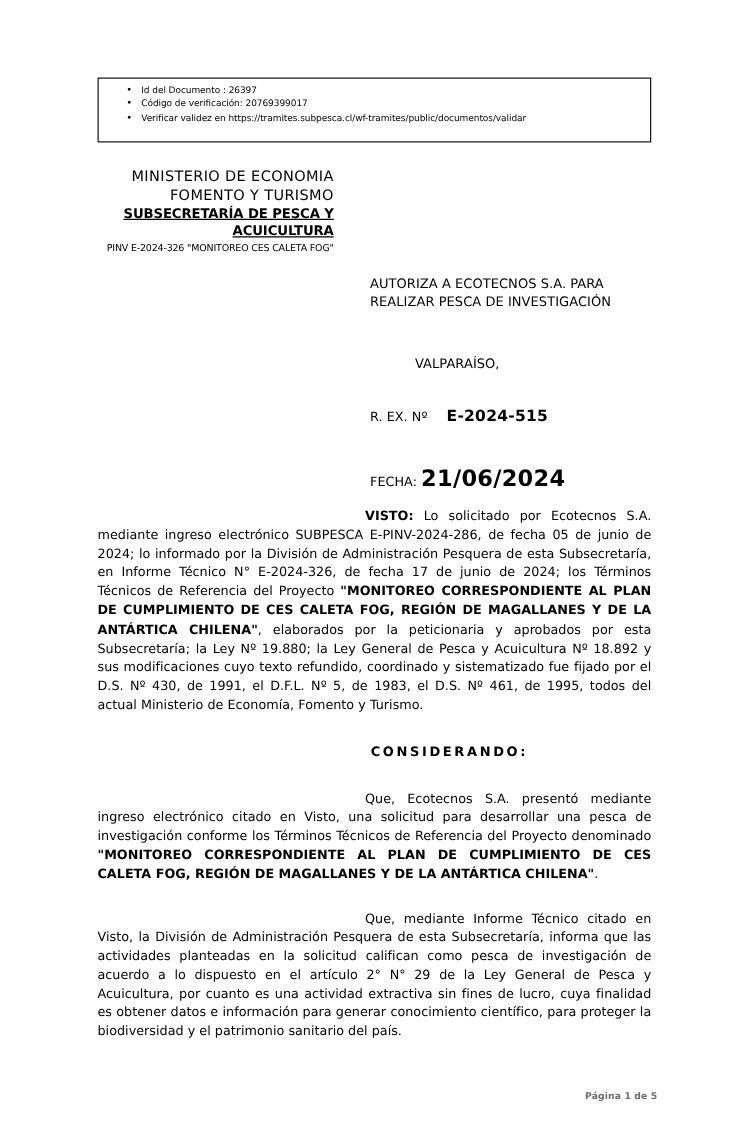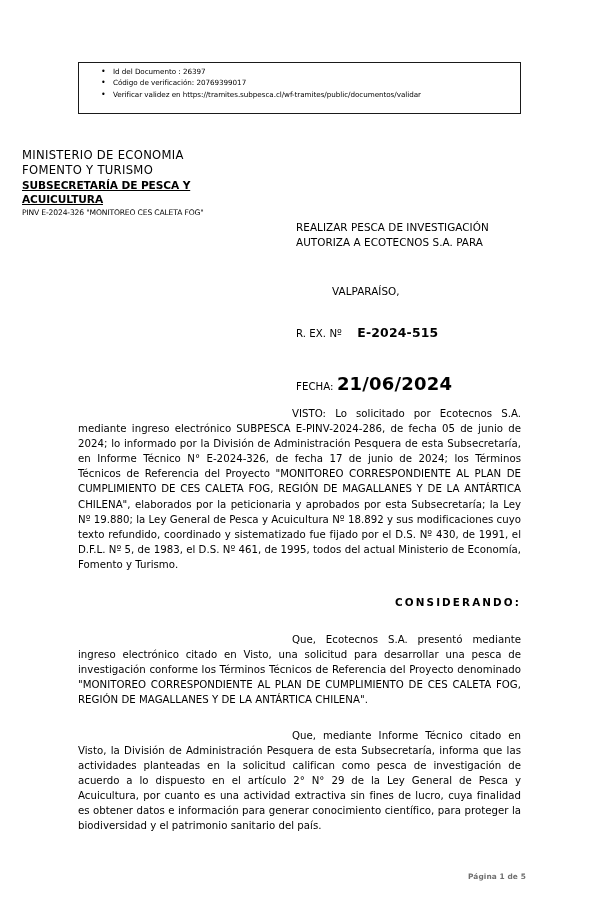--- a/index.html
+++ b/index.html
@@ -60,23 +60,23 @@
     left: -12px;
     top: 0;
     font-size: 8px;
     line-height: 11.3px;
   }
 
   
   .letterhead {
     position: absolute;
     left: 22px;
-    top: 148px;
+    top: 134px;
     width: 245px;
-    text-align: left;
+    text-align: right;
   }
   .lh-line1, .lh-line2 {
     font-size: 11.6px;
     line-height: 14.5px;
     letter-spacing: 0.3px;
   }
   .lh-sub {
     font-size: 10.6px;
     font-weight: bold;
     text-decoration: underline;
@@ -153,25 +153,25 @@
     font-size: 10.2px;
     line-height: 15.1px;
     text-align: justify;
     text-justify: inter-word;
     letter-spacing: 0.02px;
   }
   p.para .indent {
     display: inline-block;
     width: 214px;
   }
-  p.para b { font-weight: normal; }
+  p.para b { font-weight: bold; }
 
   .considerando {
     margin: 0;
-    text-align: right;
+    text-align: center;
     font-size: 10.4px;
     font-weight: bold;
     letter-spacing: 2.1px;
     padding-left: 120px;
   }
   .gap-md  { height: 20px; }
   .gap-lg  { height: 24px; }
 
   
   .footer {
@@ -205,22 +205,22 @@
 
   <div class="letterhead">
     <div class="lh-line1">MINISTERIO DE ECONOMIA</div>
     <div class="lh-line2">FOMENTO Y TURISMO</div>
     <div class="lh-sub">SUBSECRETARÍA DE PESCA Y ACUICULTURA</div>
     <div class="lh-proj">PINV E-2024-326 "MONITOREO CES CALETA FOG"</div>
   </div>
 
   <div class="right-block">
     <div class="subject">
+      <div>AUTORIZA A ECOTECNOS S.A. PARA</div>
       <div>REALIZAR PESCA DE INVESTIGACIÓN</div>
-      <div>AUTORIZA A ECOTECNOS S.A. PARA</div>
     </div>
   </div>
 
   <div class="place">VALPARAÍSO,</div>
 
   <div class="resnum">
     <span>R. EX. Nº</span>
     <b>E-2024-515</b>
   </div>
 

